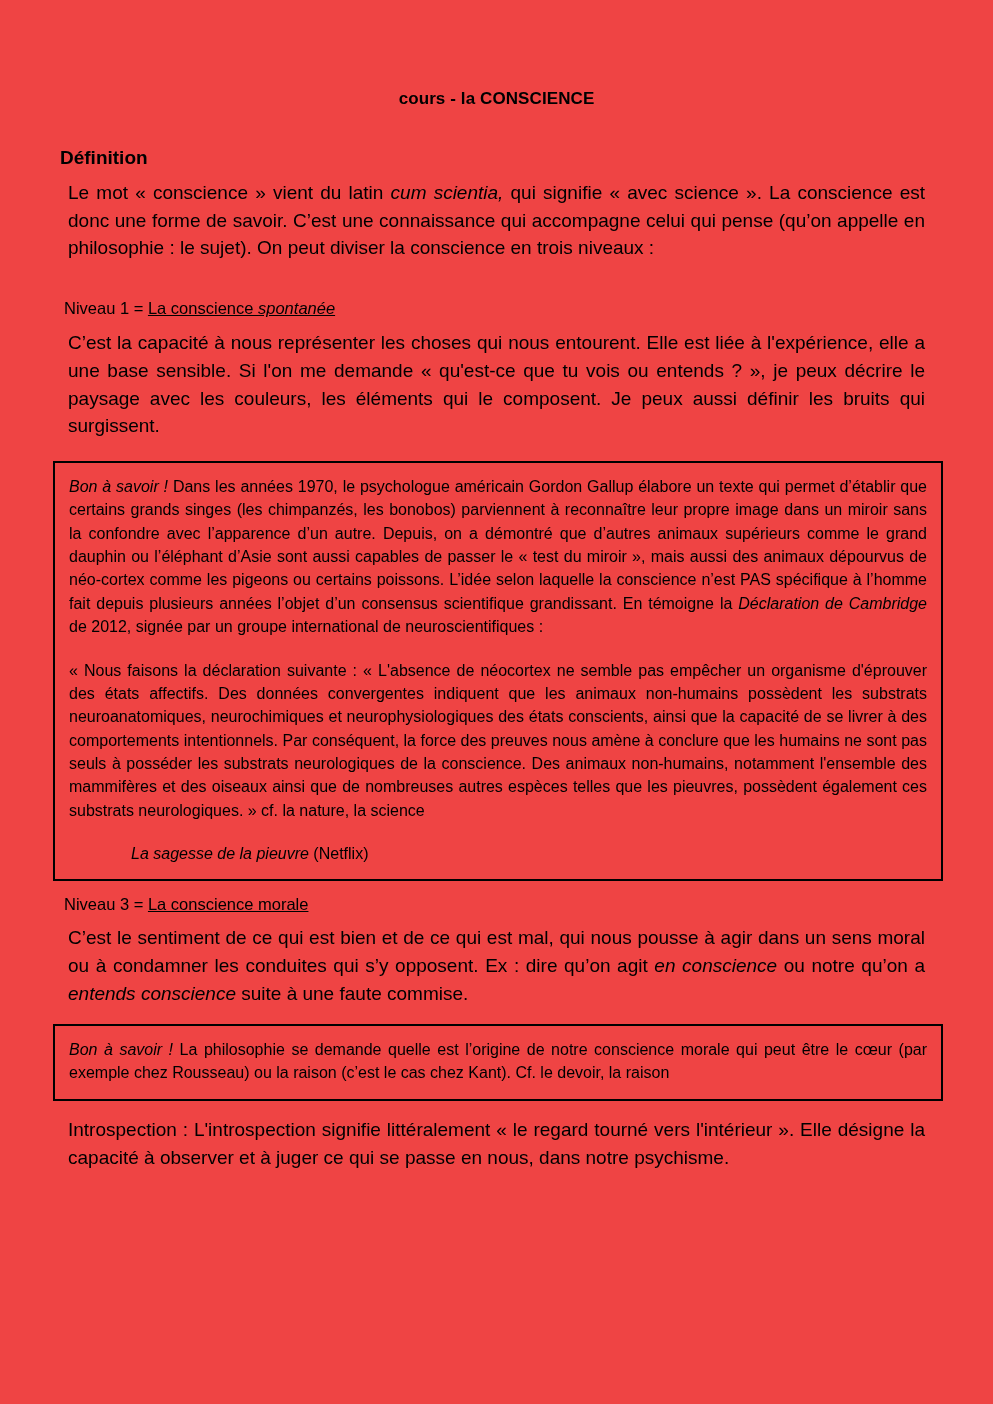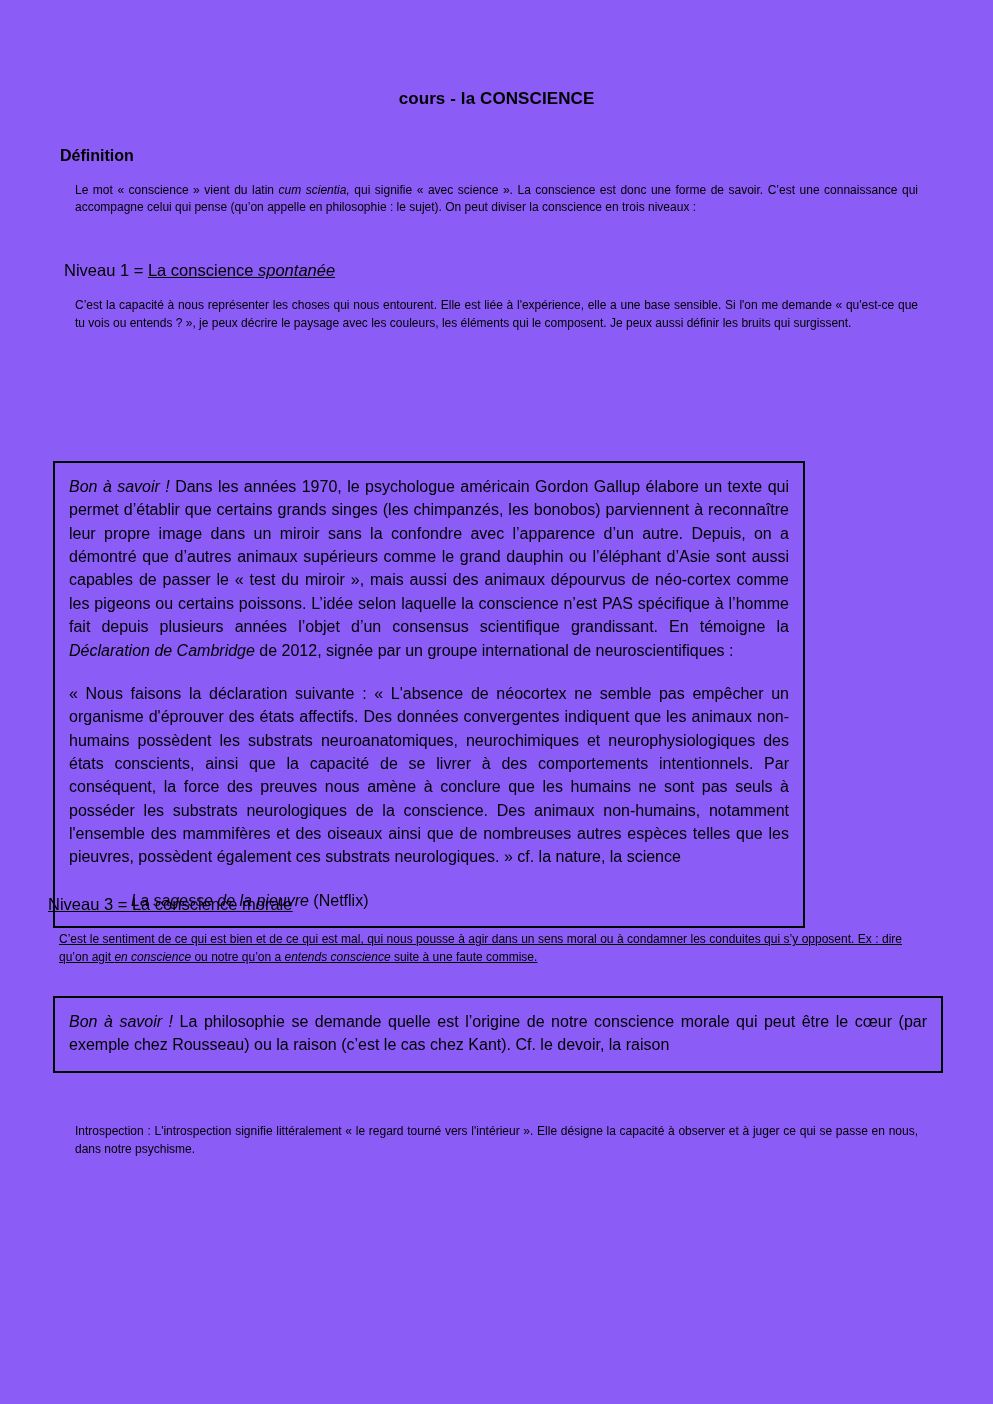--- a/index.html
+++ b/index.html
@@ -4,21 +4,21 @@
 <style>
   html, body {
     margin: 0;
     padding: 0;
     background: #ffffff;
   }
   .page {
     position: relative;
     width: 993px;
     height: 1404px;
-    background: #8b5cf6;
+    background: #ef4444;
     margin: 0 auto;
     overflow: hidden;
     font-family: "Liberation Serif", "DejaVu Serif", serif;
     color: #000000;
   }
   .content {
     position: absolute;
     left: 60px;
     top: 0;
     width: 873px;
@@ -28,31 +28,31 @@
     font-family: "Liberation Sans", sans-serif;
     font-weight: bold;
     font-size: 17px;
     margin: 0;
     padding-top: 89px;
     letter-spacing: 0.1px;
   }
   .section-heading {
     font-family: "Liberation Sans", sans-serif;
     font-weight: bold;
-    font-size: 16px;
+    font-size: 19px;
     margin: 0;
     padding-top: 36px;
     line-height: 1.35;
   }
   p.body-text {
     font-family: "Liberation Sans", sans-serif;
-    font-size: 12px;
+    font-size: 19px;
     line-height: 1.47;
     text-align: justify;
-    margin: 15px;
+    margin: 8px;
     -webkit-hyphens: none;
     hyphens: none;
   }
   .level-heading {
     font-family: "Liberation Sans", sans-serif;
     font-size: 16.5px;
     line-height: 1.47;
     margin: 4px;
     padding-top: 26px;
   }
@@ -88,34 +88,33 @@
     padding-left: 62px;
     text-align: left;
   }
   .box p.no-justify {
     text-align: left;
   }
   #box-gallup {
     position: absolute;
     left: 53px;
     top: 461px;
-    width: 752px;
+    width: 890px;
   }
   #box-morale {
     position: absolute;
     left: 53px;
-    top: 996px;
+    top: 1024px;
     width: 890px;
   }
   #level3-block {
     position: absolute;
-    left: 44px;
+    left: 60px;
     top: 888px;
     width: 873px;
-    text-decoration: underline;
   }
   #introspection-block {
     position: absolute;
     left: 60px;
     top: 1108px;
     width: 873px;
   }
   #level3-block .level-heading,
   #introspection-block p {
     padding-top: 0;

